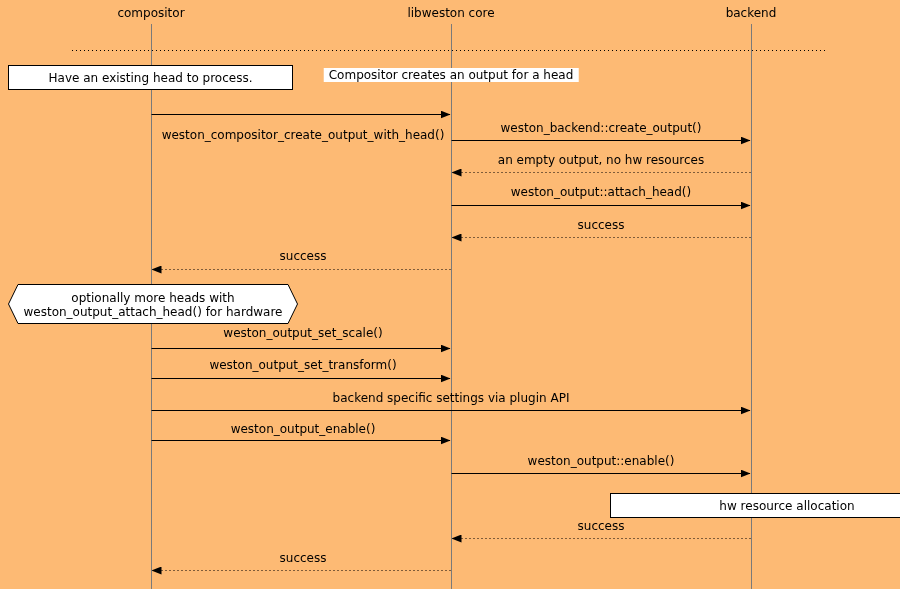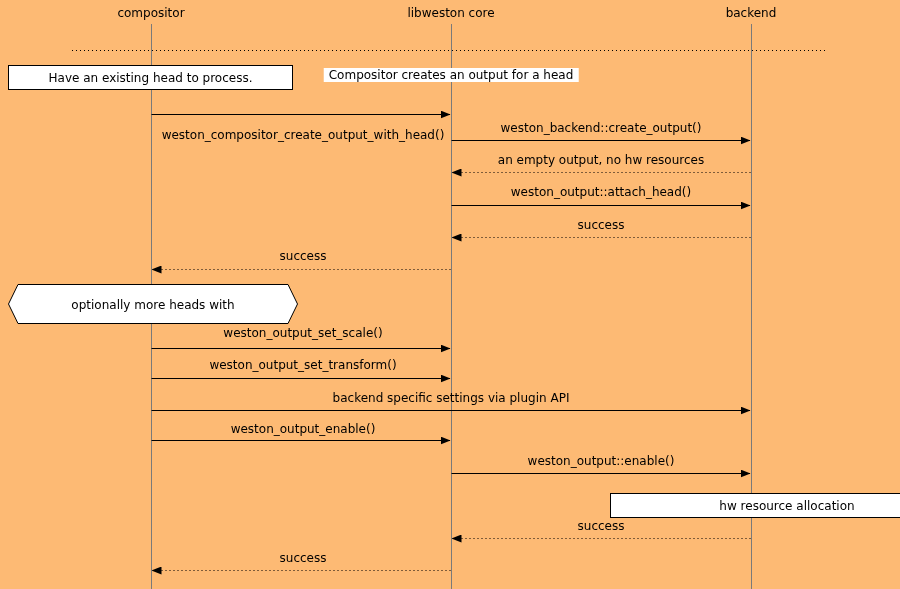--- a/index.html
+++ b/index.html
@@ -132,17 +132,18 @@
       <div class="msg-label" style="left: 601px; top: 454px;">weston_output::enable()</div>
       <div class="msg-label" style="left: 601px; top: 519px;">success</div>
       <div class="msg-label" style="left: 303px; top: 551px;">success</div>
       <div class="box-note" style="left: 8px; top: 65px; width: 285px; height: 25px;">Have an existing head to process.</div>
       <div class="poly-note" style="left: 8px; top: 284px; width: 290px; height: 43px;">
         <svg class="poly-svg" width="290" height="40">
           <polygon points="10,0.5 280,0.5 289.5,20 280,39.5 10,39.5 0.5,20" fill="#ffffff" stroke="#000000" stroke-width="1"></polygon>
         </svg>
         <div class="poly-text">
           <div>optionally more heads with</div>
+          <div>weston_output_attach_head() for hardware</div>
         </div>
       </div>
       <div class="box-note" style="left: 610px; top: 493px; width: 318px; height: 25px; padding-left: 36px;">hw resource allocation</div>
     </div>
 </div>
 
 </body></html>

